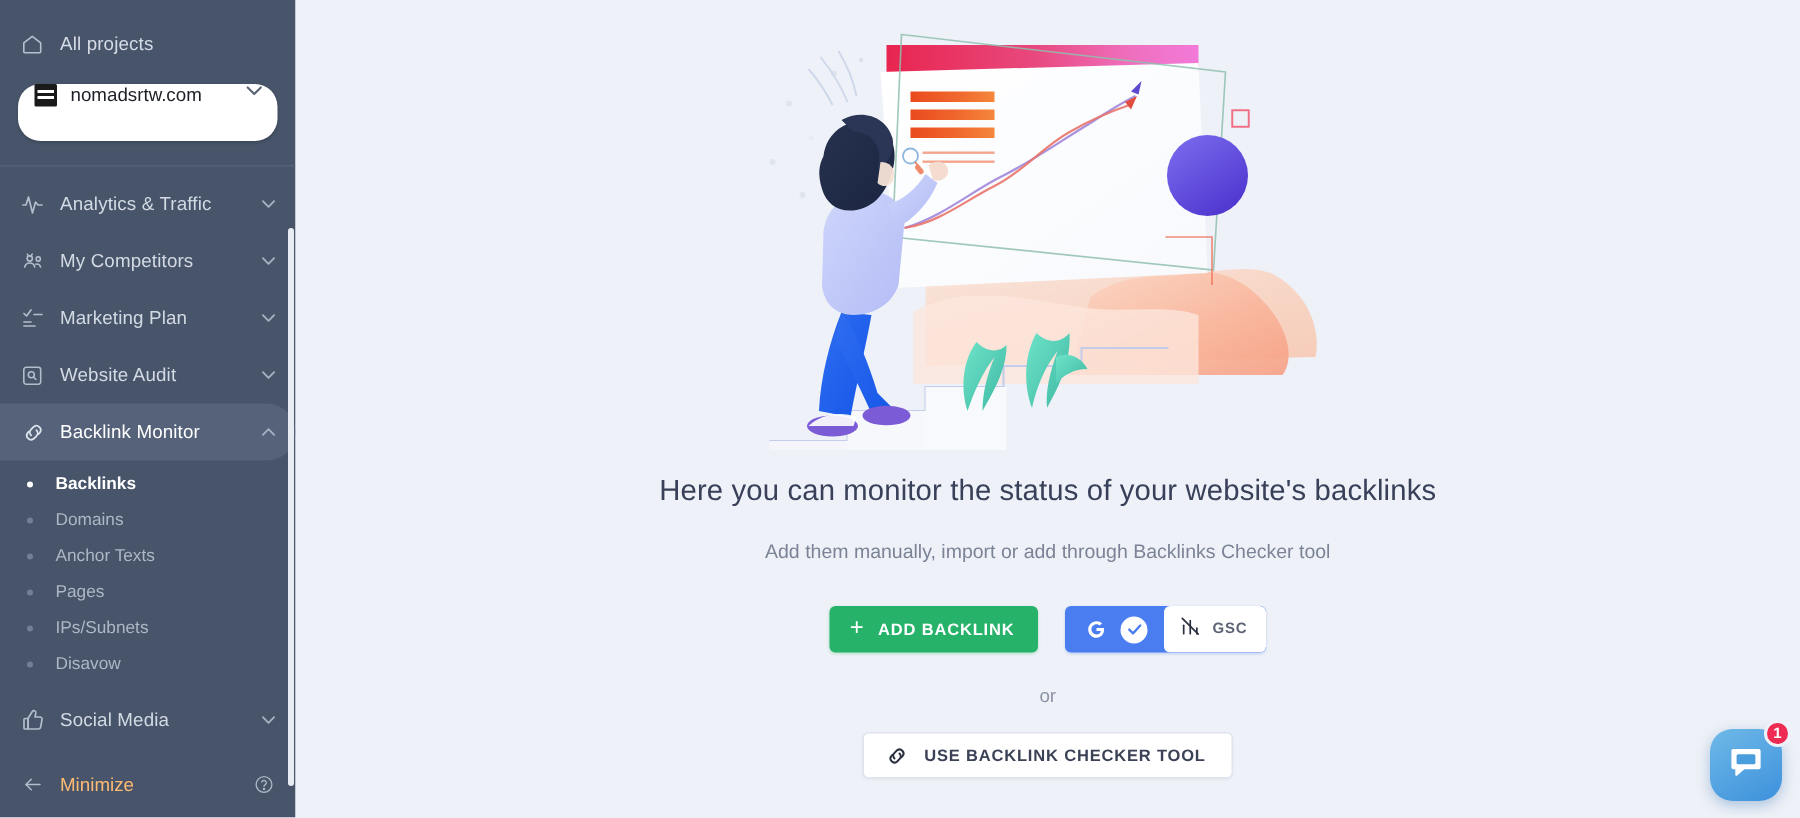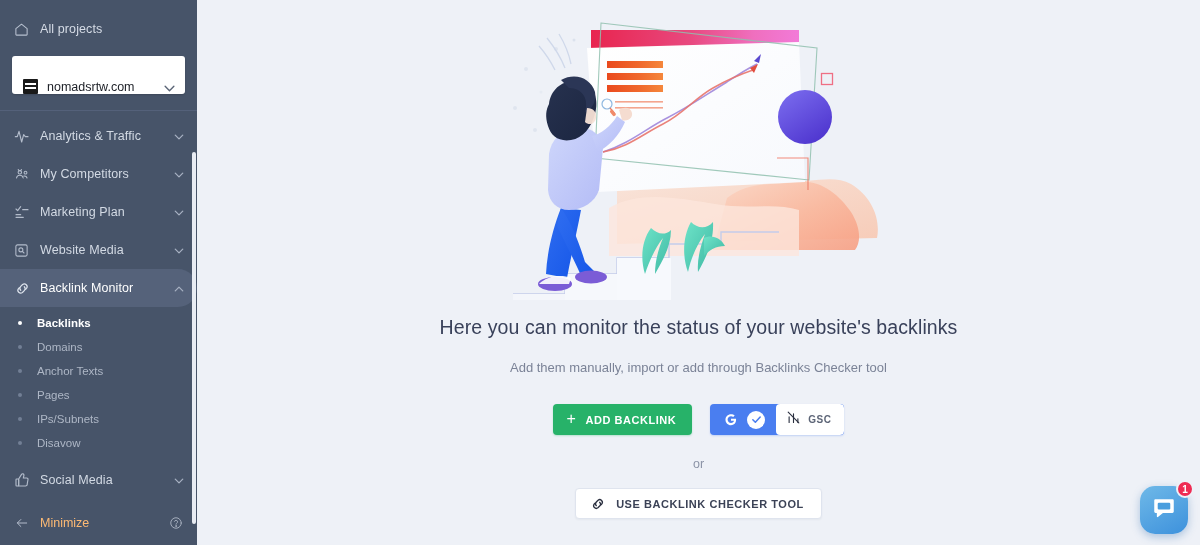--- a/index.html
+++ b/index.html
@@ -25,22 +25,22 @@
     display: flex; align-items: center;
     height: 34px; padding-left: 14px; cursor: pointer;
   }
   .row-allprojects .ic { width: 26px; display:flex; align-items:center; color:#b7c0cf; }
   .row-allprojects .lbl { font-size: 12.5px; color: #d6dce6; letter-spacing: .1px; }
 
   .project-select {
     margin: 10px 12px 0 12px;
     height: 38px;
     background: #ffffff;
-    border-radius: 3px;
-    display: flex; align-items: flex-end;
+    border-radius: 15px;
+    display: flex; align-items: flex-start;
     padding: 0 10px 0 11px;
     box-shadow: 0 1px 2px rgba(0,0,0,.15);
     cursor: pointer;
   }
   .fav {
     width: 15px; height: 15px; background: #1a1a1a; border-radius: 1px;
     flex: 0 0 15px; margin-right: 9px; position: relative;
   }
   .fav:after{content:"";position:absolute;left:2px;right:2px;top:4px;height:1.5px;background:#fff;box-shadow:0 4px 0 #fff;}
   .project-name { font-size: 12.5px; color: #1c1f26; flex: 1; font-weight: 400; }
@@ -251,21 +251,21 @@
       </div>
 
       <div class="nav-item">
         <span class="ic">
           <svg width="15" height="15" viewBox="0 0 24 24" fill="none" stroke="currentColor" stroke-width="1.7" stroke-linecap="round" stroke-linejoin="round">
               <rect x="3" y="3" width="18" height="18" rx="2.5"></rect>
               <circle cx="11" cy="11" r="3.2"></circle>
               <path d="M13.4 13.4 16 16"></path>
             </svg>
         </span>
-        <span class="lbl">Website Media</span>
+        <span class="lbl">Website Audit</span>
         <span class="chev">
           <svg width="10" height="6" viewBox="0 0 12 8" fill="none" stroke="currentColor" stroke-width="1.7" stroke-linecap="round" stroke-linejoin="round">
               <path d="M1 1.5 6 6.5 11 1.5"></path>
             </svg>
         </span>
       </div>
 
       <div class="nav-item active">
         <span class="ic">
           <svg width="17" height="17" viewBox="0 0 24 24" fill="none" stroke="currentColor" stroke-width="1.7" stroke-linecap="round" stroke-linejoin="round">

